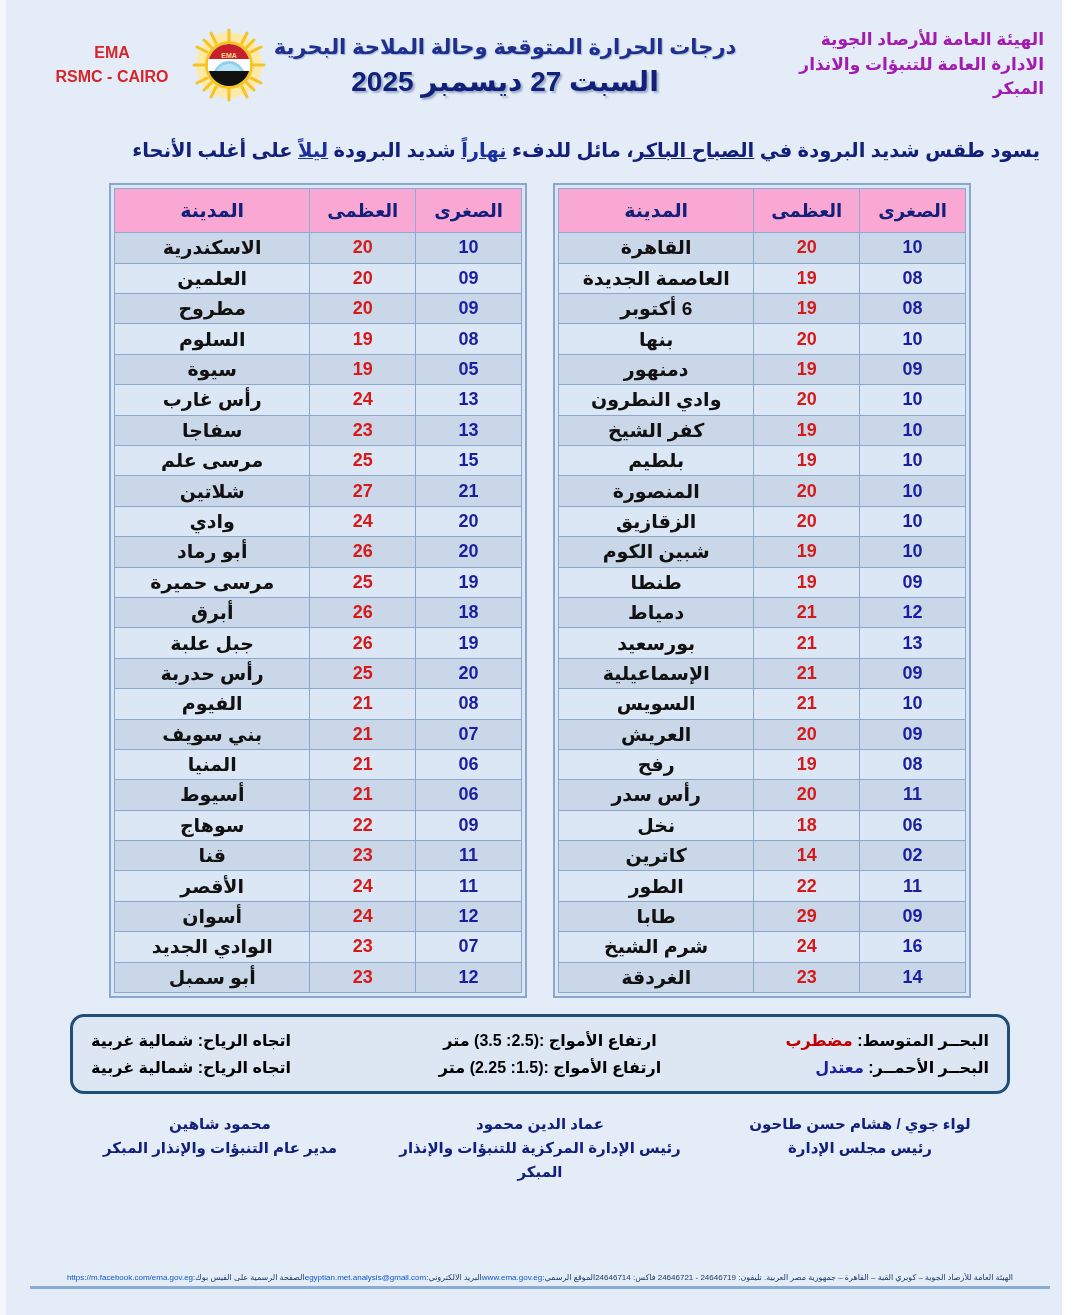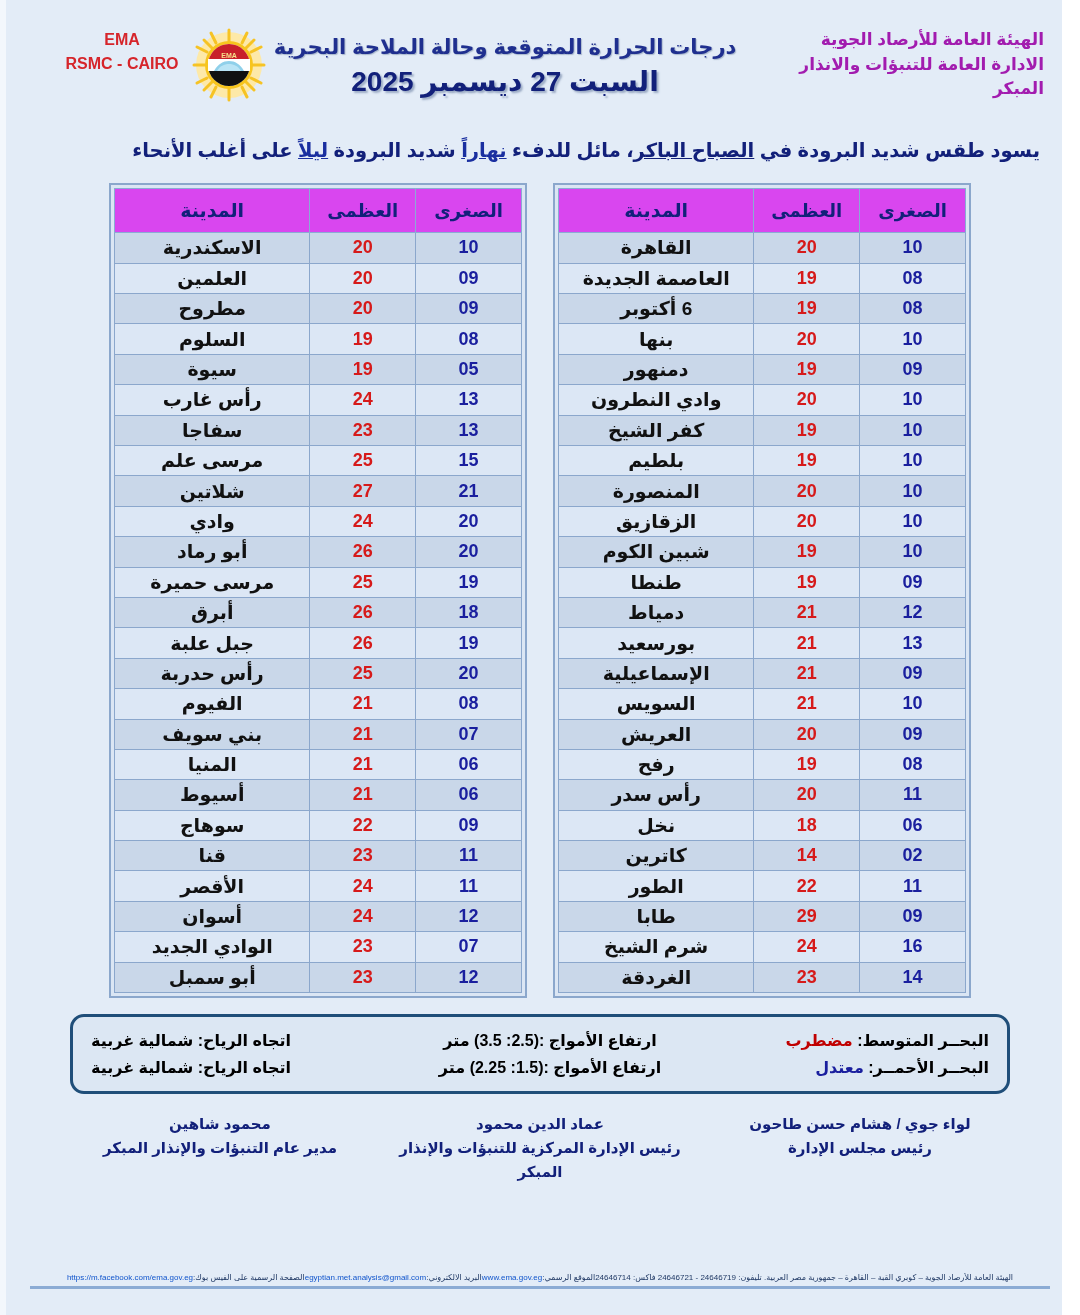--- a/index.html
+++ b/index.html
@@ -62,21 +62,22 @@
     color:#12207a;
     font-weight:bold;
     font-size:28px;
     margin-top:6px;
     text-shadow:2px 2px 2px rgba(110,130,165,.6);
     white-space:nowrap;
   }
   .hdr-left{
     width:230px;
     display:flex;
-    gap:0;
+    align-items:center;
+    gap:10px;
     justify-content:flex-start;
   }
   .ema-text{
     color:#d6252b;
     font-weight:bold;
     font-size:16px;
     line-height:1.5;
     text-align:center;
     width:140px;
     white-space:nowrap;
@@ -115,21 +116,21 @@
     background:#dbe6f4;
     padding:3px;
     box-sizing:border-box;
   }
   table{
     border-collapse:collapse;
     width:100%;
     table-layout:fixed;
   }
   thead th{
-    background:#d946ef;
+    background:#f9a8d4;
     color:#12207a;
     font-weight:bold;
     font-size:18px;
     height:41px;
     border:1px solid #8babd4;
     text-align:center;
     vertical-align:middle;
   }
   thead th.city{font-size:19px;}
   tbody td{

